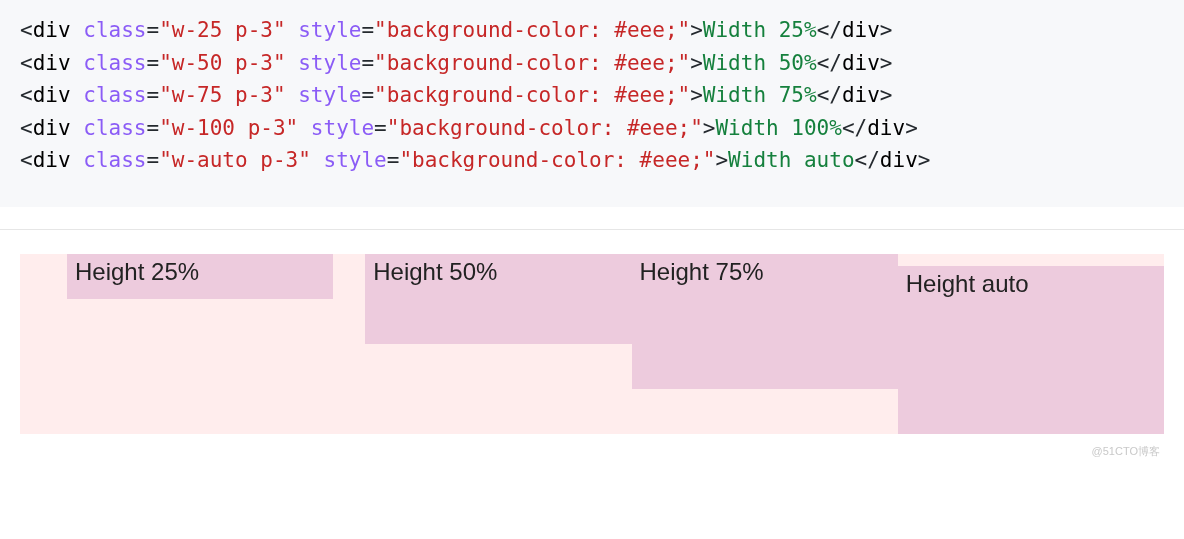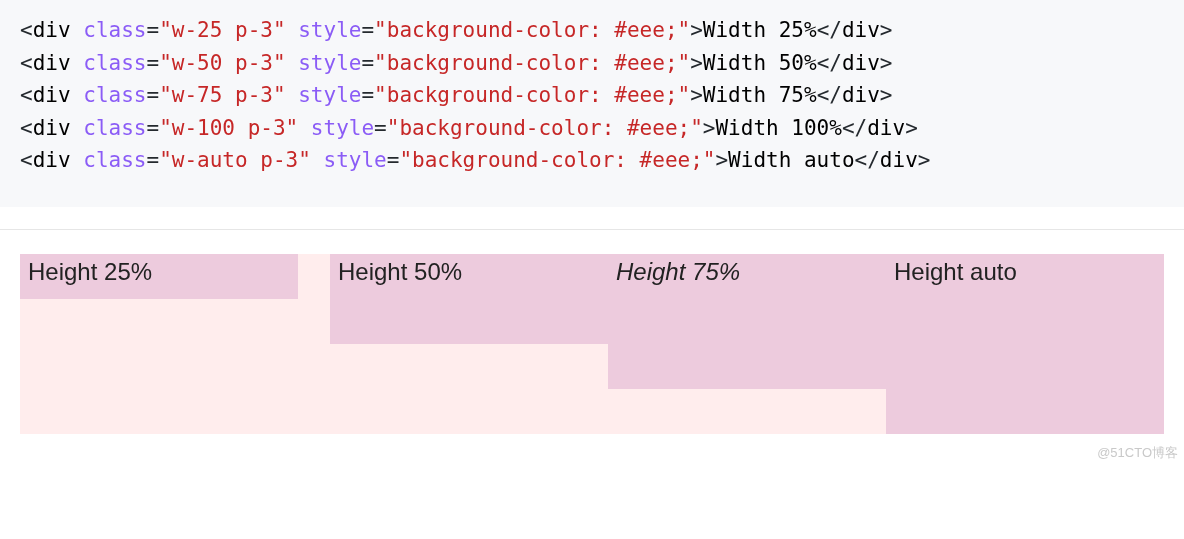--- a/index.html
+++ b/index.html
@@ -13,21 +13,21 @@
     padding: 14px 20px 30px 20px;
     font-family: "SFMono-Regular", Consolas, Menlo, monospace;
     font-size: 21px;
     line-height: 1.55;
     color: #24292e;
     white-space: pre;
   }
   .tag  { color: #000000; }
   .attr { color: #8b5cf6; }
   .str  { color: #c62727; }
-  .txt  { color: #000000; }
+  .txt  { color: #15803d; }
   .punc { color: #24292e; }
 
   .divider {
     height: 1px;
     background: #e6e6e6;
     margin-top: 22px;
   }
 
   .example-wrap {
     margin: 24px 20px 10px 20px;
@@ -39,32 +39,32 @@
     font-family: -apple-system, "Helvetica Neue", Arial, sans-serif;
     font-size: 24px;
     color: #222;
   }
   .hbox {
     background: rgba(128,0,128,0.14);
     padding: 4px 8px;
     flex: 1;
     margin-right: 0;
   }
-  .h25  { height: 25%; }
+  .h25  { height: 25%; margin-left: 47px; }
   .h50  { height: 50%; margin-left: 32px; }
-  .h75  { height: 75%; font-style: italic; }
+  .h75  { height: 75%; }
   .h100 { height: 100%; }
-  .hauto{ height: auto; }
+  .hauto{ height: auto; margin-top: 12px; }
 
   .watermark {
     text-align: right;
     font-family: -apple-system, Arial, sans-serif;
-    font-size: 13px;
+    font-size: 11px;
     color: #c9c9c9;
-    padding-right: 6px;
+    padding-right: 24px;
     margin-top: 0;
   }
 </style>
 </head>
 <body>
 
 <div class="code-block" id="code-block"><span class="punc">&lt;</span><span class="tag">div</span> <span class="attr">class</span><span class="punc">=</span><span class="str">"w-25 p-3"</span> <span class="attr">style</span><span class="punc">=</span><span class="str">"background-color: #eee;"</span><span class="punc">&gt;</span><span class="txt">Width 25%</span><span class="punc">&lt;/</span><span class="tag">div</span><span class="punc">&gt;</span>
 <span class="punc">&lt;</span><span class="tag">div</span> <span class="attr">class</span><span class="punc">=</span><span class="str">"w-50 p-3"</span> <span class="attr">style</span><span class="punc">=</span><span class="str">"background-color: #eee;"</span><span class="punc">&gt;</span><span class="txt">Width 50%</span><span class="punc">&lt;/</span><span class="tag">div</span><span class="punc">&gt;</span>
 <span class="punc">&lt;</span><span class="tag">div</span> <span class="attr">class</span><span class="punc">=</span><span class="str">"w-75 p-3"</span> <span class="attr">style</span><span class="punc">=</span><span class="str">"background-color: #eee;"</span><span class="punc">&gt;</span><span class="txt">Width 75%</span><span class="punc">&lt;/</span><span class="tag">div</span><span class="punc">&gt;</span>
 <span class="punc">&lt;</span><span class="tag">div</span> <span class="attr">class</span><span class="punc">=</span><span class="str">"w-100 p-3"</span> <span class="attr">style</span><span class="punc">=</span><span class="str">"background-color: #eee;"</span><span class="punc">&gt;</span><span class="txt">Width 100%</span><span class="punc">&lt;/</span><span class="tag">div</span><span class="punc">&gt;</span>

